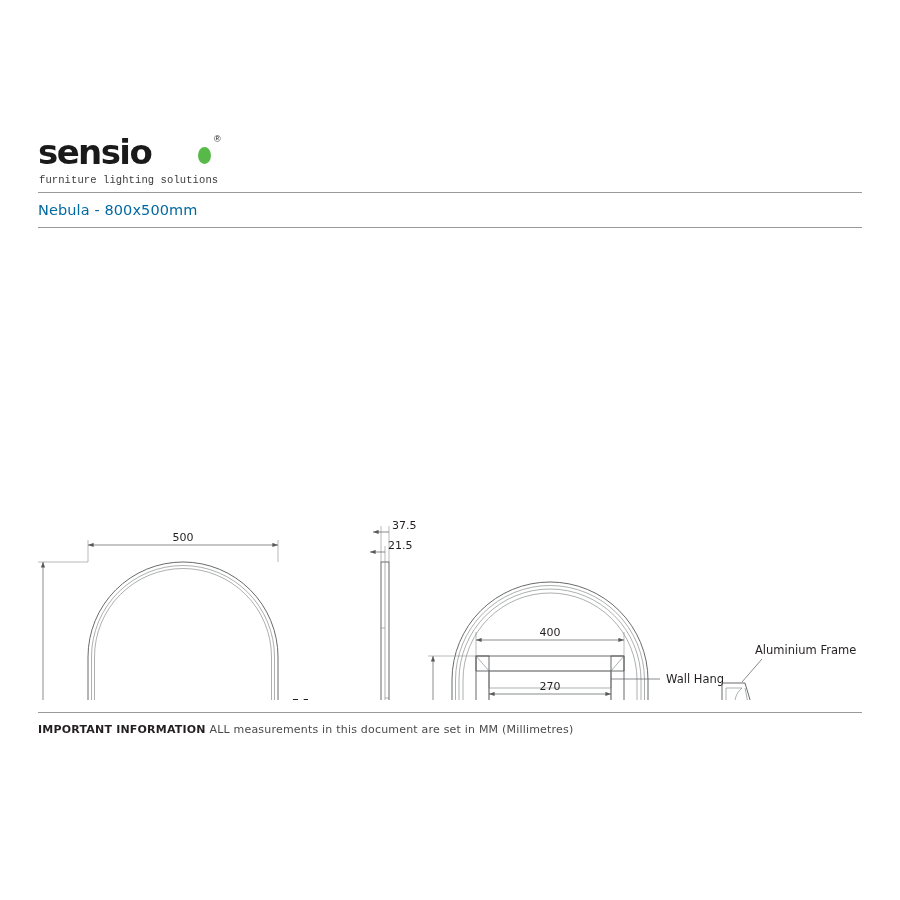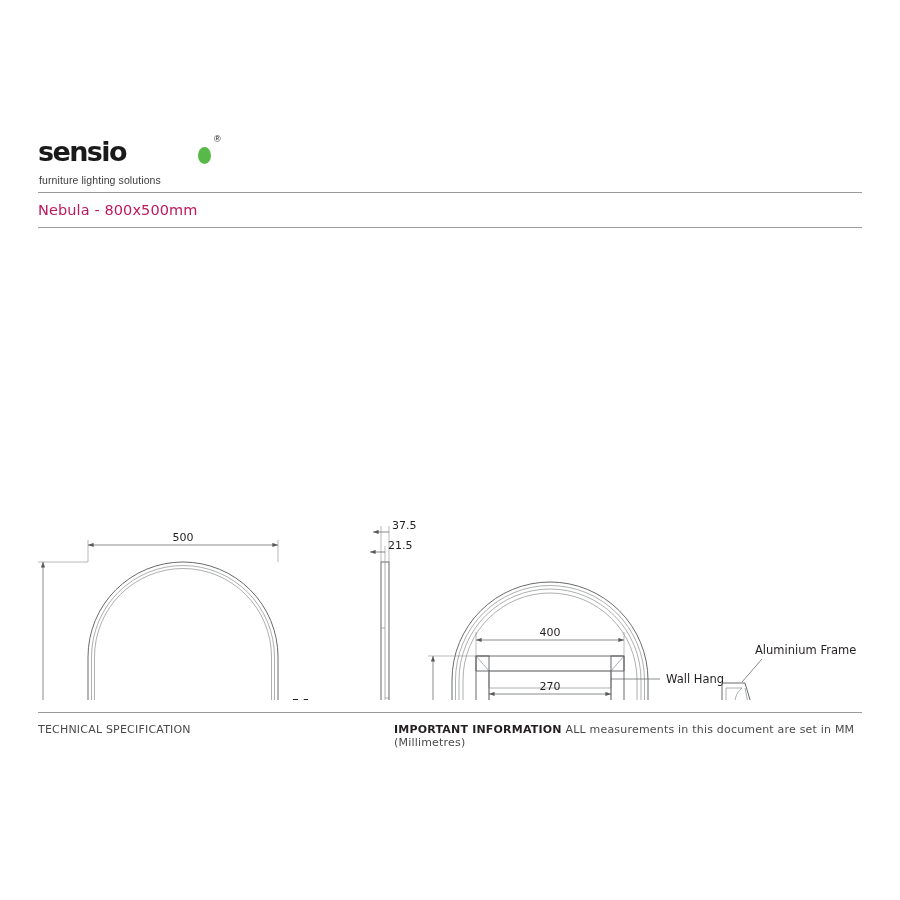--- a/index.html
+++ b/index.html
@@ -29,21 +29,21 @@
     left: 38px;
     top: 130px;
     width: 824px;
   }
   .logo-block {
     position: relative;
     height: 62px;
   }
   .logo-word {
     font-family: "DejaVu Sans", sans-serif;
-    font-size: 27px;
+    font-size: 34px;
     font-weight: 700;
     letter-spacing: -1.6px;
     color: #1a1a1a;
     line-height: 40px;
     position: absolute;
     left: 0;
     top: 2px;
   }
   .logo-reg {
     position: absolute;
@@ -59,41 +59,41 @@
     top: 17px;
     width: 13px;
     height: 17px;
     border-radius: 50%;
     background: #57b947;
   }
   .logo-tagline {
     position: absolute;
     left: 1px;
     top: 44px;
-    font-family: Liberation Sans, sans-serif;
+    font-family: Liberation Mono, monospace;
     font-size: 10.5px;
     color: #3c3c3c;
     letter-spacing: 0.1px;
     text-align: right;
   }
   .rule {
     height: 1px;
     background: #9a9a9a;
     width: 100%;
   }
   .title-row {
     display: flex;
     justify-content: space-between;
     align-items: baseline;
     padding: 9px 0 9px 0;
   }
   .title-left, .title-right {
     font-family: "DejaVu Sans", sans-serif;
     font-size: 14.5px;
-    color: #be185d;
+    color: #0369a1;
     letter-spacing: 0.1px;
   }
 
   
   .drawing {
     position: absolute;
     left: 0;
     top: 250px;
     width: 900px;
     height: 450px;
@@ -317,18 +317,17 @@
         <line class="dimL" x1="732" y1="490" x2="768" y2="516"></line>
         <text class="txtL" x="772" y="519">LED</text>
       </g>
 
     </svg>
   </div>
 
   <div class="footer">
     <div class="rule"></div>
     <div class="footer-row">
-      <span class="footer-left">TECHNICAL SPECIFICATION</span>
       <span class="footer-right"><span class="footer-strong">IMPORTANT INFORMATION</span><span> ALL measurements in this document are set in MM (Millimetres)</span></span>
     </div>
   </div>
 
 </div>
 
 </body></html>

